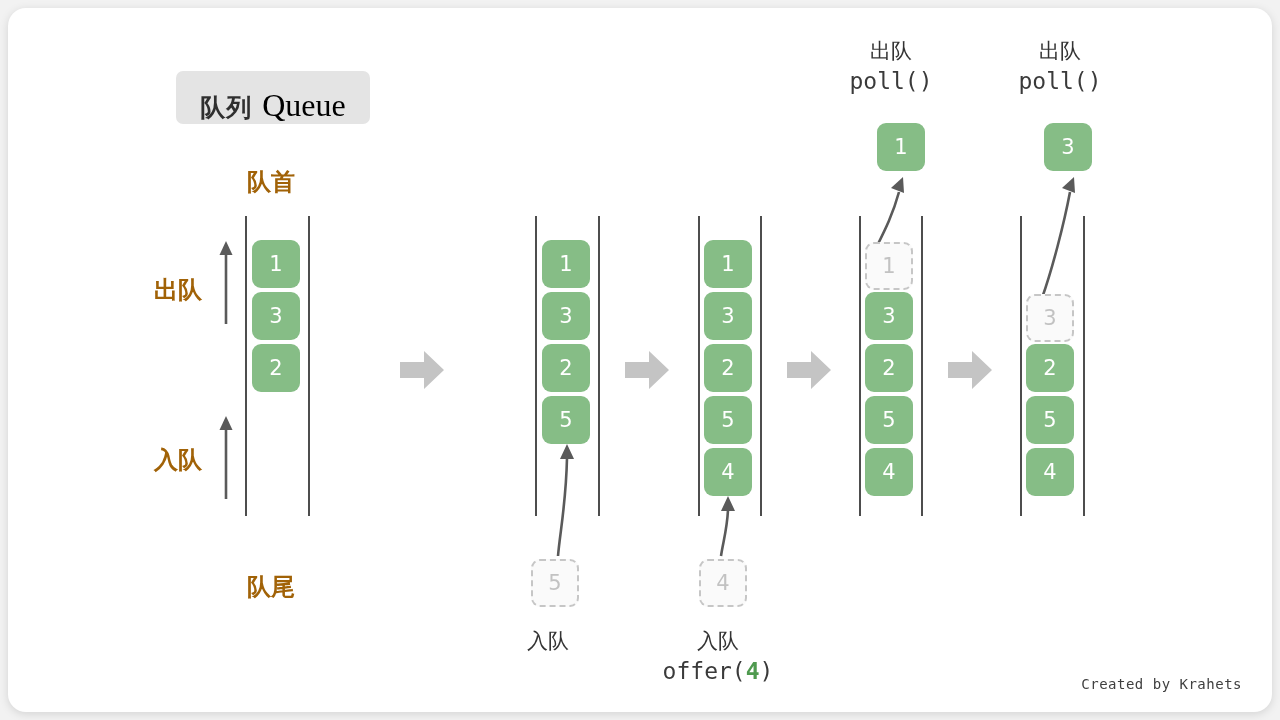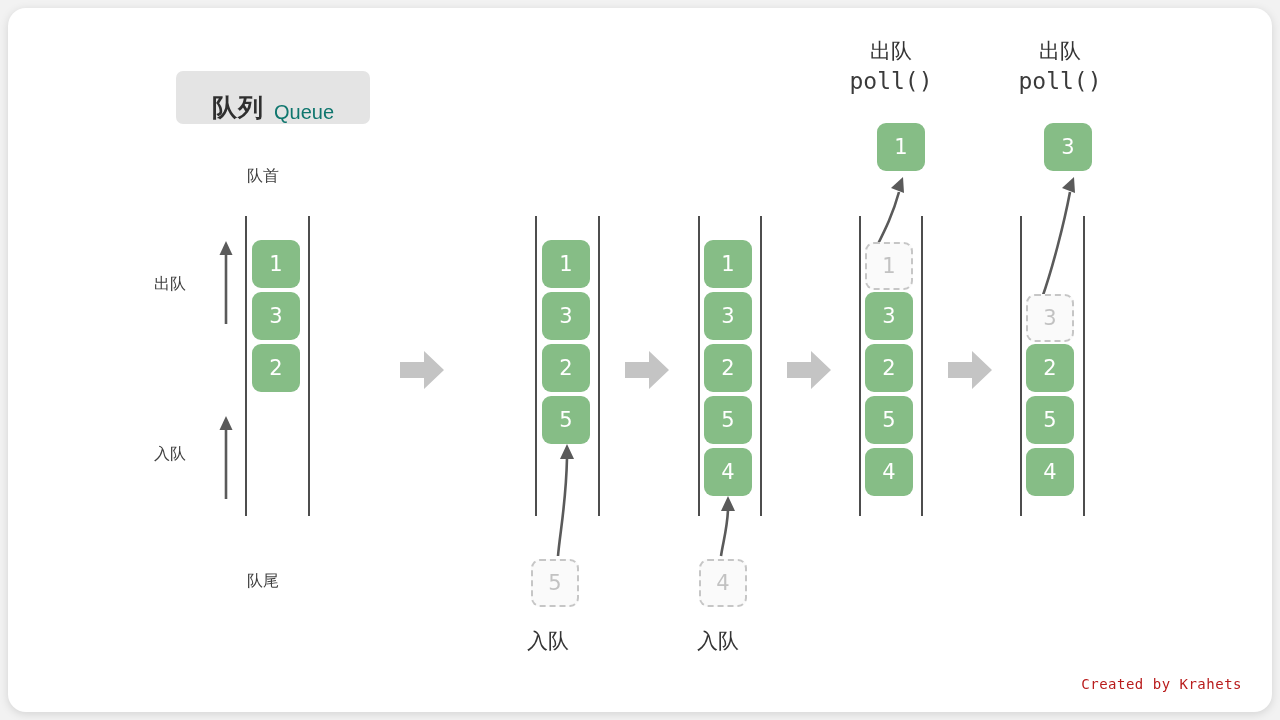--- a/index.html
+++ b/index.html
@@ -40,35 +40,35 @@
     gap: 10px;
     margin-top: 17px;
   }
   #title-badge .cn {
     font-size: 25px;
     font-weight: bold;
     color: #2f2f2f;
     letter-spacing: 1px;
   }
   #title-badge .en {
-    font-family: Liberation Sans, sans-serif;
-    font-size: 20px;
-    color: #0f766e;
+    font-family: Liberation Serif, serif;
+    font-size: 32px;
+    color: #000000;
   }
 
   
   .lbl {
     position: absolute;
     color: #333333;
     white-space: nowrap;
   }
   .lbl-bold {
-    font-size: 16px;
-    font-weight: normal;
-    color: #404040;
+    font-size: 24px;
+    font-weight: bold;
+    color: #a16207;
   }
   .caption {
     position: absolute;
     text-align: center;
     white-space: nowrap;
     color: #3a3a3a;
   }
   .caption .cn {
     display: block;
     font-size: 21px;
@@ -125,21 +125,21 @@
 
   
   .motion { position: absolute; }
 
   #watermark {
     position: absolute;
     right: 30px;
     bottom: 20px;
     font-family: "DejaVu Sans Mono", "Liberation Mono", monospace;
     font-size: 14px;
-    color: #b91c1c;
+    color: #404040;
     letter-spacing: 0.5px;
   }
 </style>
 </head>
 <body>
 
 <div id="card">
 
   <div id="title-badge">
     <span class="cn">队列</span>
@@ -208,20 +208,21 @@
 
     <div class="box ghost" style="left:691px; top:551px;">4</div>
 
     <svg class="motion" style="left:694px; top:486px;" width="46" height="64">
       <path d="M 19 62 C 21 48, 25 36, 26 16" stroke="#5a5a5a" stroke-width="2.6" fill="none"></path>
       <polygon points="26,2 19,17 33,17" fill="#5a5a5a"></polygon>
     </svg>
 
     <div class="caption" style="left:610px; top:618px; width:200px;">
       <span class="cn">入队</span>
+      <span class="code"><span>offer(</span><span class="num">4</span><span>)</span></span>
     </div>
   </div>
 
   <svg class="sep-arrow" style="left:779px; top:343px;" viewBox="0 0 44 38">
     <polygon points="0,11 24,11 24,0 44,19 24,38 24,27 0,27" fill="#c4c4c4"></polygon>
   </svg>
 
   <div>
     <div class="caption" style="left:793px; top:28px; width:180px;">
       <span class="cn">出队</span>

